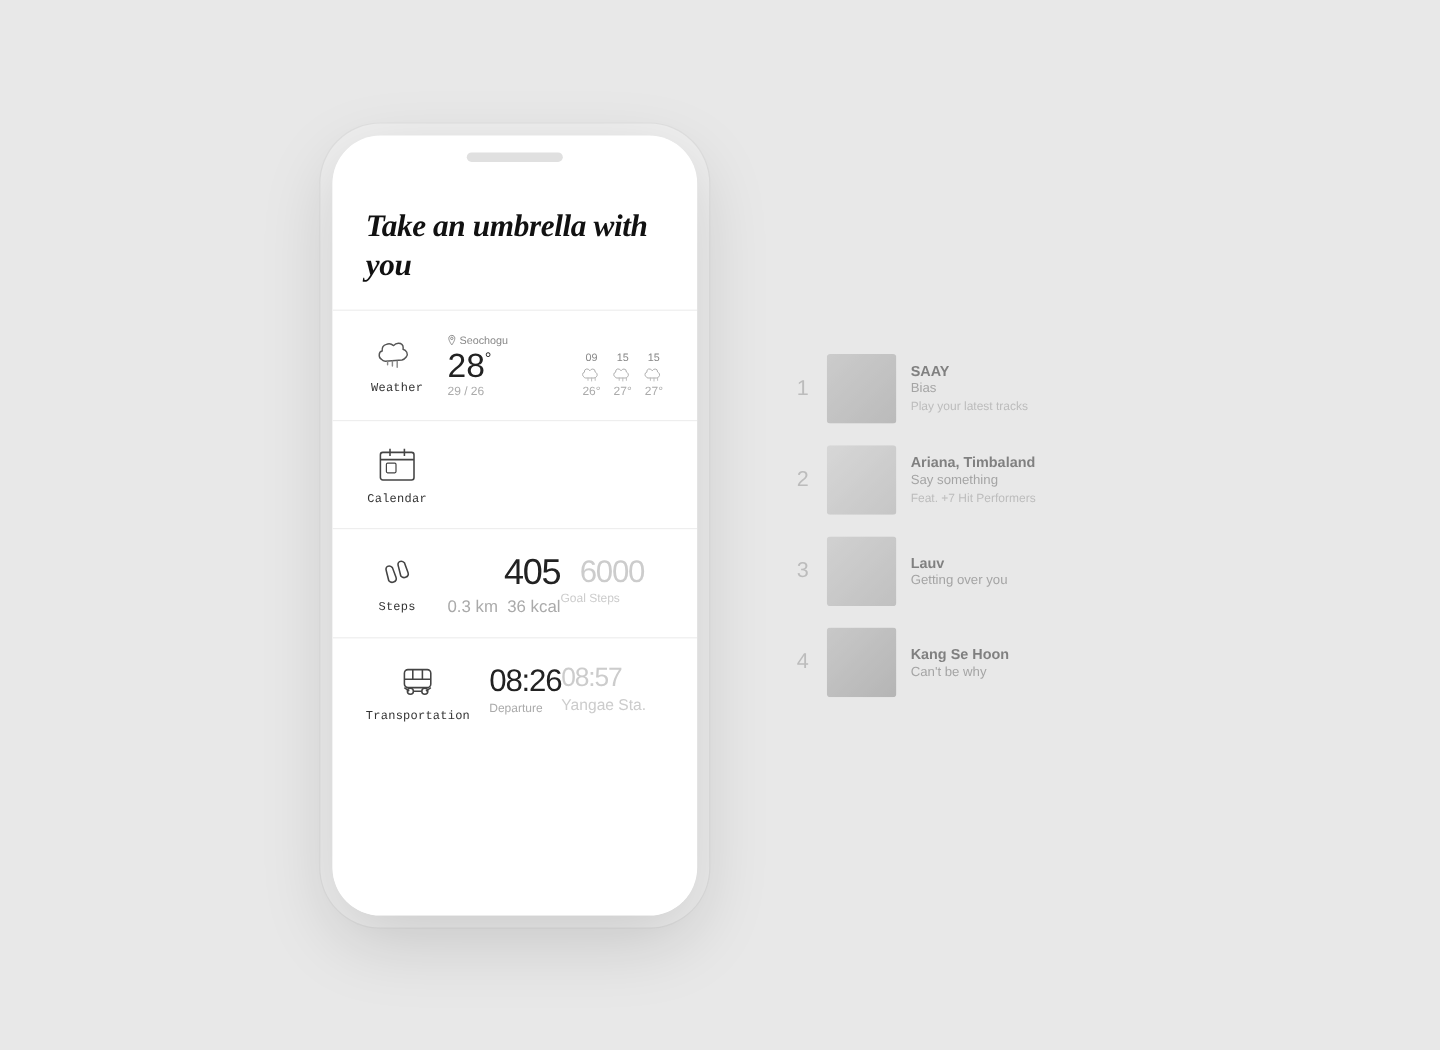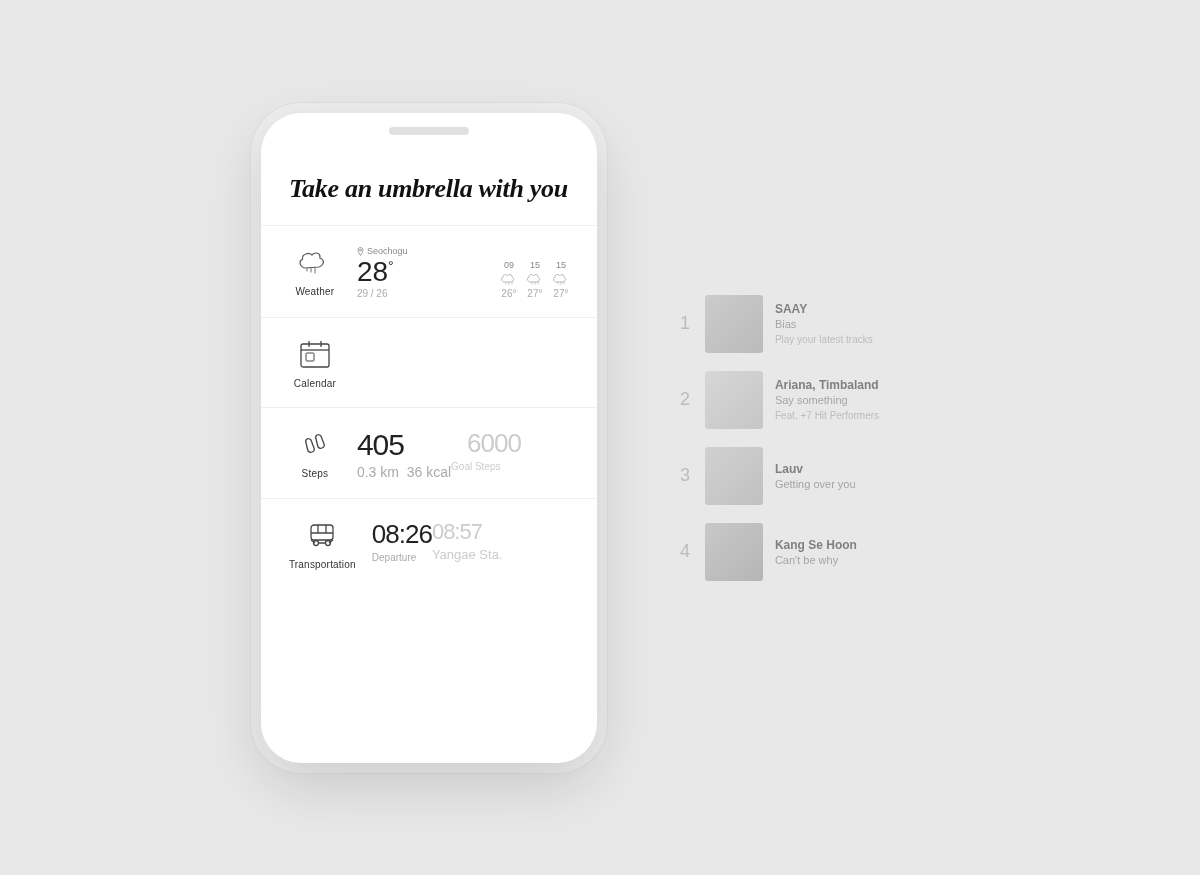--- a/index.html
+++ b/index.html
@@ -11,21 +11,21 @@
       display: flex;
       align-items: center;
       justify-content: center;
       font-family: -apple-system, BlinkMacSystemFont, 'Helvetica Neue', sans-serif;
       overflow: hidden;
       position: relative;
     }
 
     
     .phone {
-      width: 336px;
+      width: 304px;
       height: 650px;
       background: #f8f8f8;
       border-radius: 40px;
       box-shadow: 0 20px 60px rgba(0,0,0,0.15), 0 0 0 10px #efefef, 0 0 0 11px #e0e0e0;
       position: relative;
       overflow: hidden;
       flex-shrink: 0;
       margin-left: -60px;
     }
 
@@ -94,20 +94,21 @@
       display: flex;
       align-items: center;
       justify-content: center;
     }
 
     .widget-label {
       font-size: 10px;
       color: #333;
       font-weight: 500;
       letter-spacing: 0.2px;
+      font-family: Liberation Mono, monospace;
     }
 
     .widget-content {
       flex: 1;
       padding-top: 2px;
     }
 
     
     .weather-location {
       display: flex;
@@ -212,20 +213,21 @@
       display: flex;
       flex-direction: column;
     }
 
     
     .steps-primary {
       font-size: 30px;
       font-weight: 300;
       color: #222;
       letter-spacing: -1px;
+      text-align: right;
     }
 
     .steps-sub {
       font-size: 14px;
       color: #aaa;
       margin-top: 2px;
     }
 
     .steps-goal {
       font-size: 26px;

